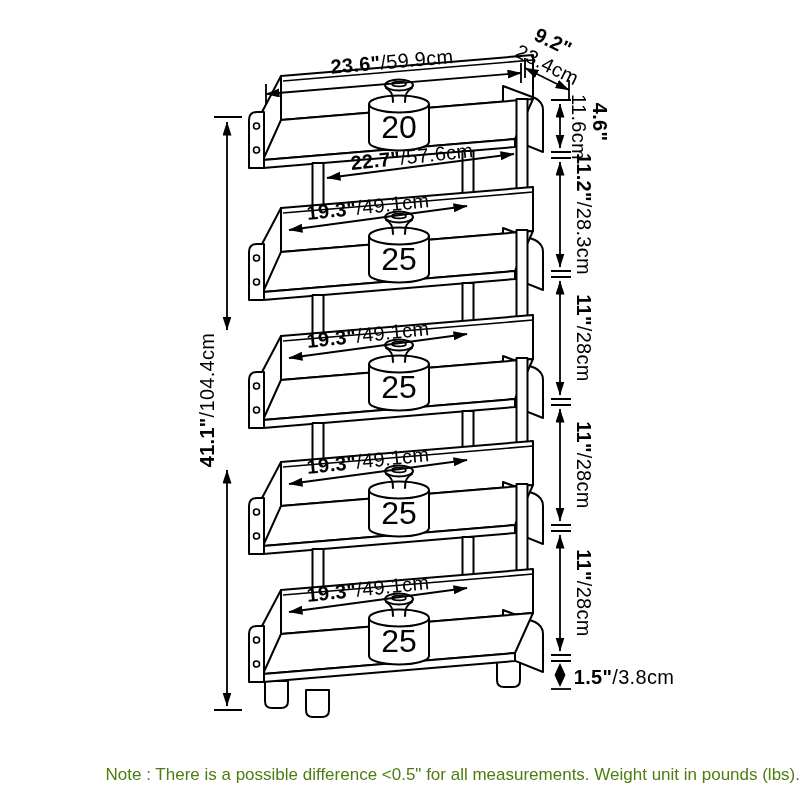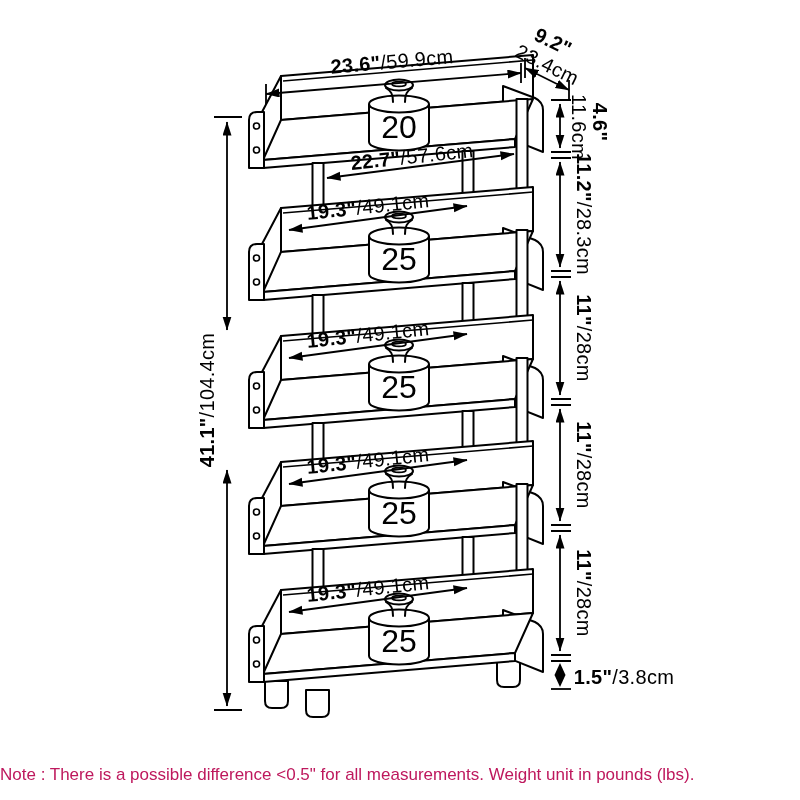--- a/index.html
+++ b/index.html
@@ -8,21 +8,21 @@
   svg{position:absolute;left:0;top:0;}
   .ln{fill:#ffffff;stroke:#000000;stroke-width:2;stroke-linejoin:round;}
   .nf{fill:none;stroke:#000000;stroke-width:2;stroke-linejoin:round;stroke-linecap:round;}
   .thin{fill:none;stroke:#000000;stroke-width:1.6;}
   .hole{fill:#ffffff;stroke:#000000;stroke-width:1.6;}
   .dim{fill:none;stroke:#000000;stroke-width:1.8;marker-start:url(#ah);marker-end:url(#ah);}
   .tick{stroke:#000000;stroke-width:1.8;fill:none;}
   .wt{font-family:"Liberation Sans", sans-serif;font-size:32px;fill:#000;text-anchor:middle;}
   .dim-label{position:absolute;white-space:nowrap;font-size:20px;letter-spacing:.3px;}
   .dim-label .u{font-weight:bold;}
-  .note{position:absolute;left:0;right:0;top:765px;text-align:left;font-size:17px;color:#be185d;}
+  .note{position:absolute;left:0;right:0;top:765px;text-align:right;font-size:17px;color:#4d7c0f;}
 </style>
 </head>
 <body>
 
 <div class="stage">
 
 <svg width="800" height="800" viewBox="0 0 800 800">
   <defs>
     <marker id="ah" markerWidth="15" markerHeight="10" refX="13.5" refY="4.5" orient="auto-start-reverse" markerUnits="userSpaceOnUse">
       <path d="M0,0 L14,4.5 L0,9 Z" fill="#000"></path>

